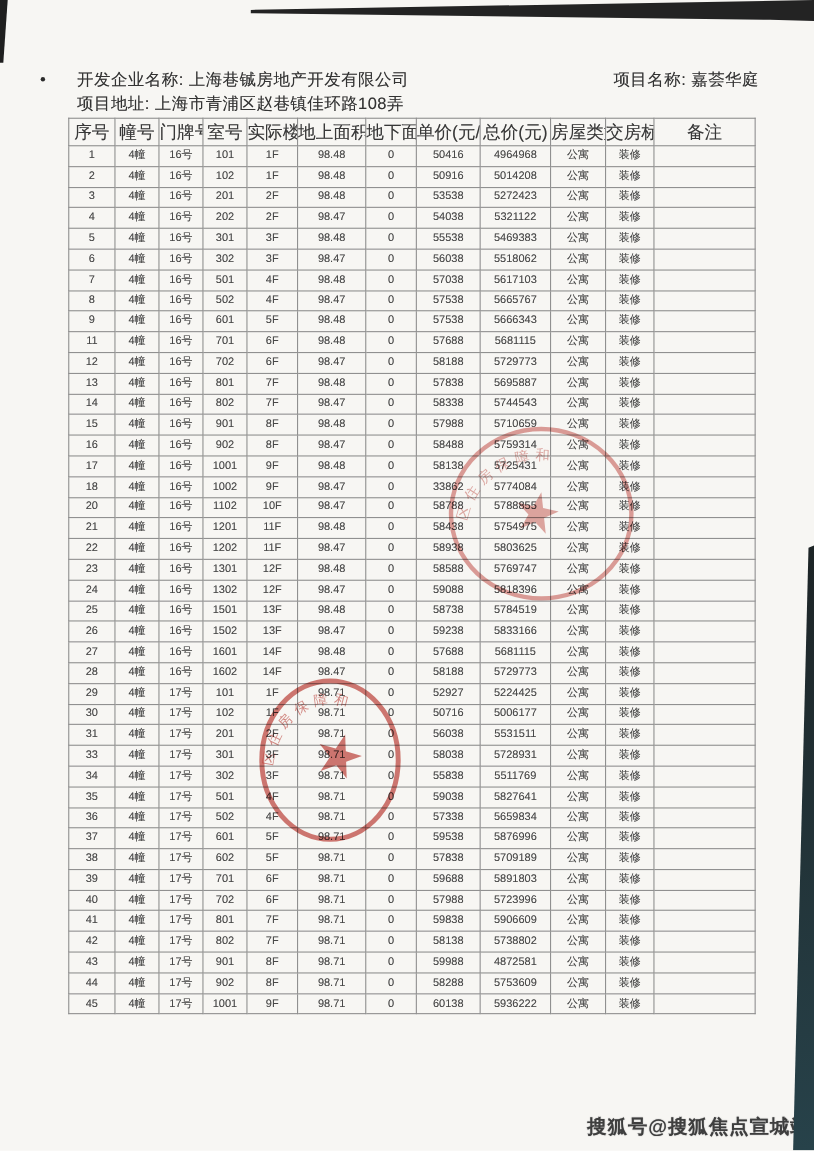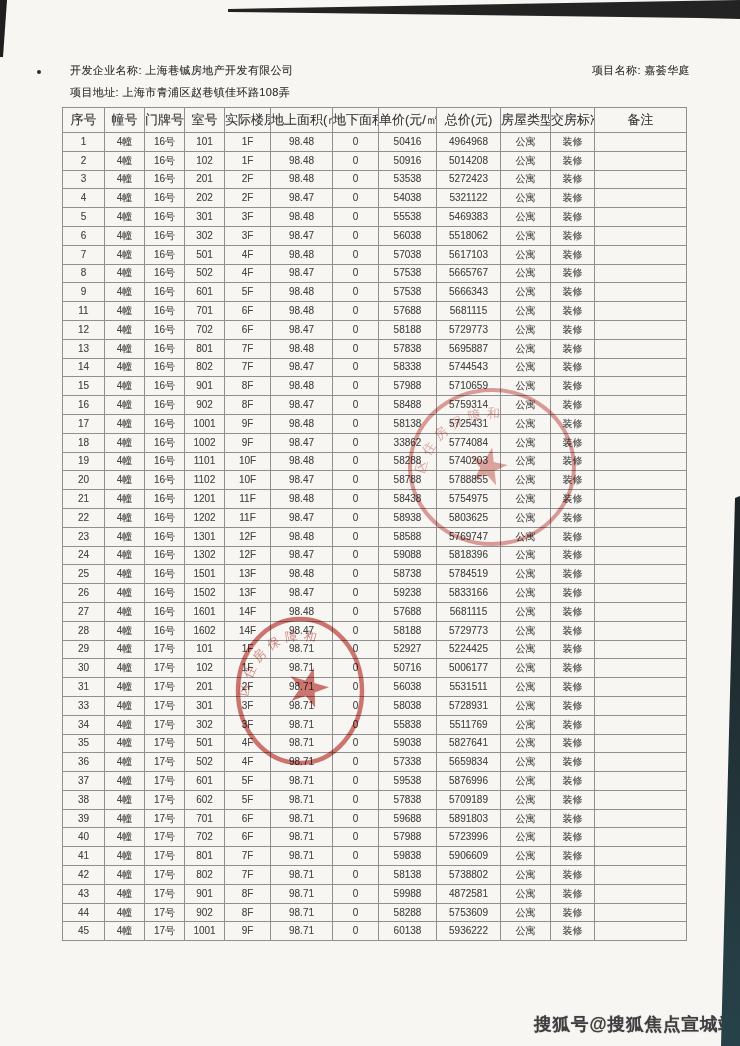--- a/index.html
+++ b/index.html
@@ -5,40 +5,40 @@
   html,body{margin:0;padding:0;}
   body{
     width:740px;height:1046px;position:relative;overflow:hidden;
     background:#f7f6f3;
     font-family:"Liberation Sans","DejaVu Sans",sans-serif;
     color:#3d3d3d;
   }
   .doc{position:absolute;inset:0;}
 
   
-  .hdr{position:absolute;font-size:11px;letter-spacing:.4px;color:#333;
+  .hdr{position:absolute;font-size:15px;letter-spacing:.4px;color:#333;
        text-shadow:0 0 .5px rgba(70,70,70,.45);white-space:nowrap;}
   .hdr.l1{left:70px;top:63px;}
   .hdr.r1{right:50px;top:63px;}
   .hdr.l2{left:70px;top:85px;}
   .scan-dot{position:absolute;left:37px;top:70px;width:4px;height:4px;border-radius:50%;background:#2b2b2b;}
 
   
   table.price{
     position:absolute;left:62px;top:107px;width:624px;
     border-collapse:collapse;table-layout:fixed;
     border:1.5px solid #6e6e6e;
     background:transparent;
   }
   table.price th,table.price td{
     border:1px solid #909090;text-align:center;vertical-align:middle;
     padding:0;font-weight:normal;overflow:hidden;white-space:nowrap;
     text-shadow:0 0 .4px rgba(80,80,80,.4);
   }
-  table.price th{height:24px;font-size:13px;color:#383838;}
+  table.price th{height:24px;font-size:16px;color:#383838;}
   table.price td{height:17.8px;font-size:10px;color:#474747;line-height:1;}
 
   
   svg.seals{position:absolute;left:0;top:0;mix-blend-mode:multiply;pointer-events:none;}
   .seal-ring{fill:none;}
   .seal-text{font-family:"DejaVu Sans",sans-serif;letter-spacing:5px;}
 
   
   .watermark{
     position:absolute;right:3px;top:1012px;
@@ -325,34 +325,20 @@
           <td>9F</td>
           <td>98.47</td>
           <td>0</td>
           <td>33862</td>
           <td>5774084</td>
           <td>公寓</td>
           <td>装修</td>
           <td></td>
         </tr>
         <tr>
-          <td>19</td>
-          <td>4幢</td>
-          <td>16号</td>
-          <td>1101</td>
-          <td>10F</td>
-          <td>98.48</td>
-          <td>0</td>
-          <td>58288</td>
-          <td>5740203</td>
-          <td>公寓</td>
-          <td>装修</td>
-          <td></td>
-        </tr>
-        <tr>
           <td>20</td>
           <td>4幢</td>
           <td>16号</td>
           <td>1102</td>
           <td>10F</td>
           <td>98.47</td>
           <td>0</td>
           <td>58788</td>
           <td>5788855</td>
           <td>公寓</td>

